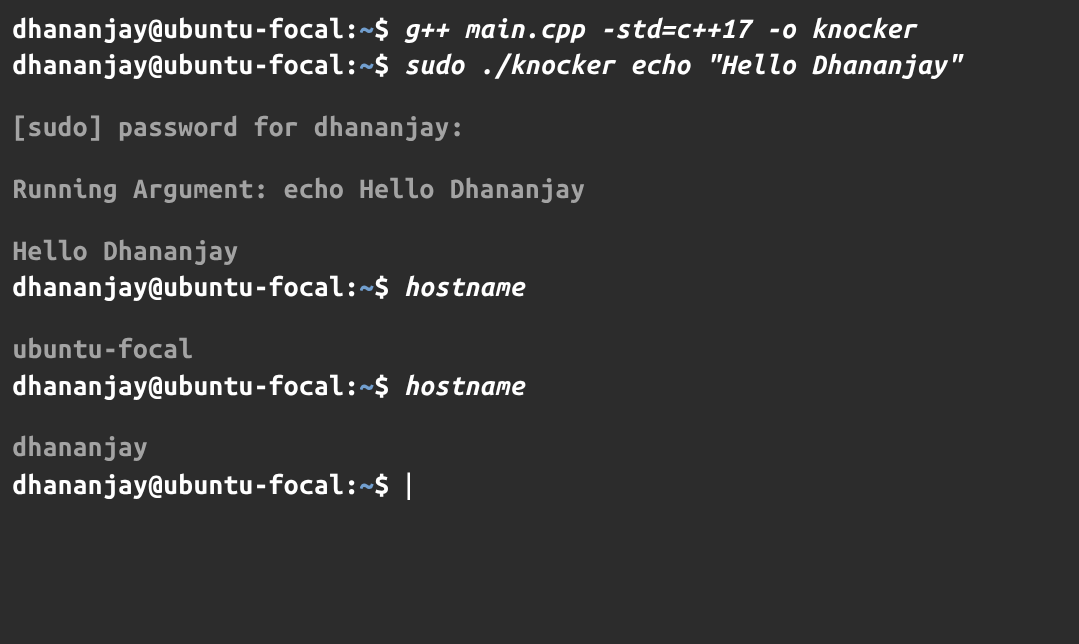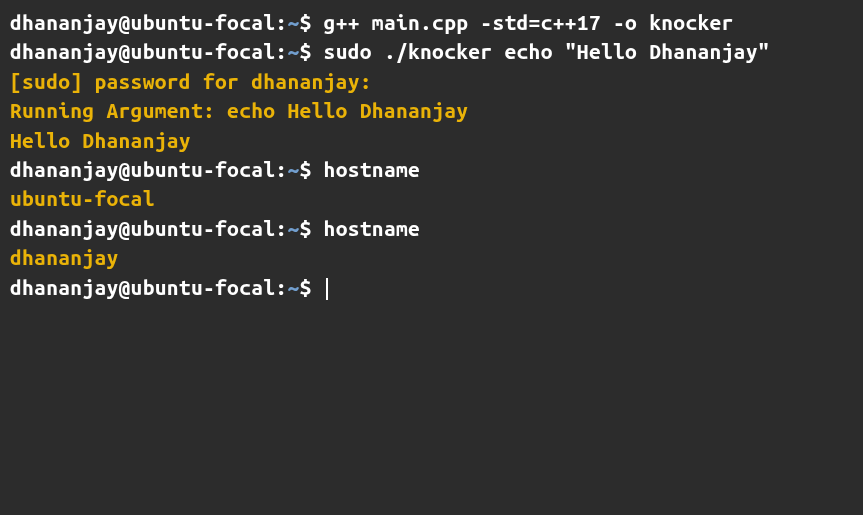--- a/index.html
+++ b/index.html
@@ -34,23 +34,25 @@
       color: #ffffff;
     }
     .path {
       color: #729fcf;
     }
     .dollar {
       color: #ffffff;
     }
     .command {
       color: #ffffff;
+      font-style: italic;
     }
     .output {
-      color: #eab308;
+      color: #a3a3a3;
+      margin-top: 20px;
     }
     .cursor {
       display: inline-block;
       width: 2px;
       height: 22px;
       background-color: #ffffff;
       vertical-align: middle;
       margin-left: 2px;
     }
   </style>

